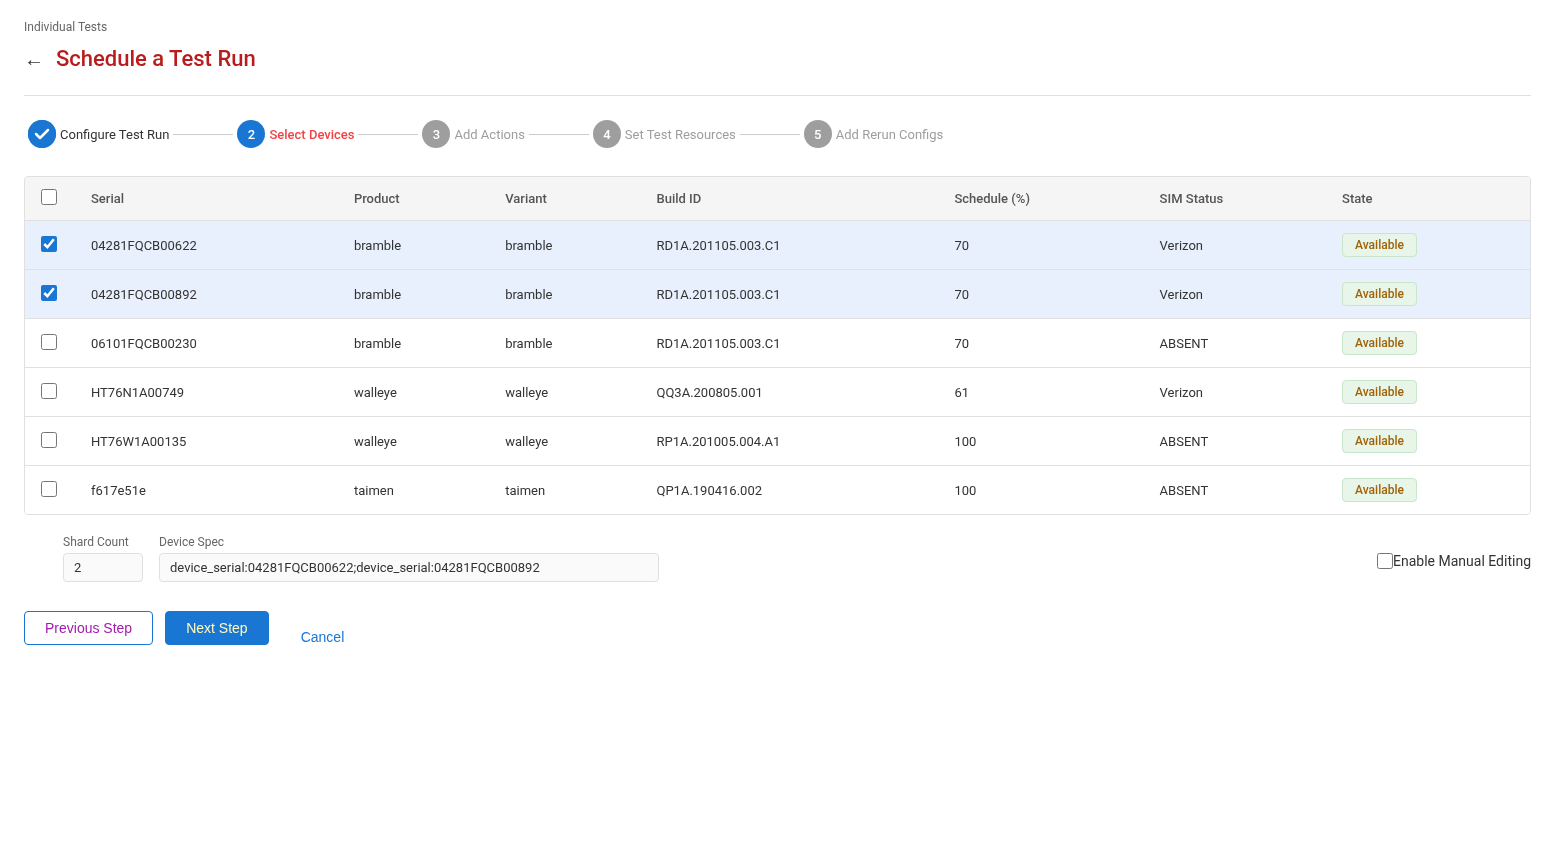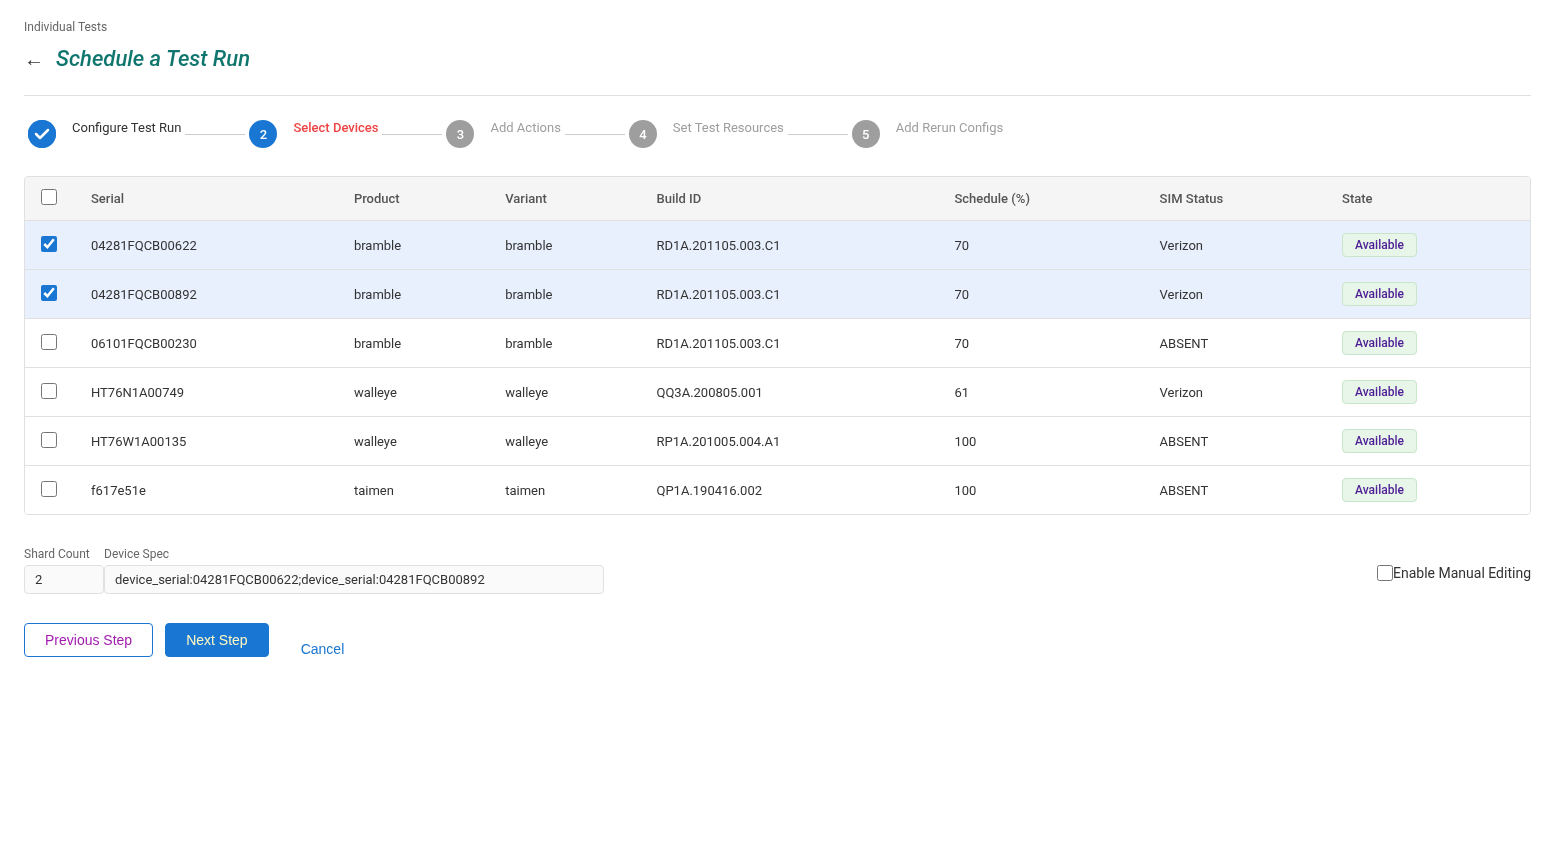--- a/index.html
+++ b/index.html
@@ -4,51 +4,51 @@
   <style>
     * { box-sizing: border-box; margin: 0; padding: 0; }
     body { font-family: 'Roboto', Arial, sans-serif; background: #fff; color: #333; font-size: 14px; }
 
     .page-container { padding: 20px 24px; max-width: 1555px; }
 
     .breadcrumb { font-size: 12px; color: #666; margin-bottom: 12px; }
 
     .page-header { display: flex; align-items: center; gap: 12px; margin-bottom: 24px; }
     .back-arrow { font-size: 20px; color: #444; cursor: pointer; text-decoration: none; color: #333; }
-    .page-title { font-size: 22px; font-weight: 500; color: #0f766e; font-style: italic; }
+    .page-title { font-size: 22px; font-weight: 500; color: #b91c1c; }
 
     .divider { border: none; border-top: 1px solid #e0e0e0; margin-bottom: 24px; }
 
     
     .stepper { display: flex; align-items: center; gap: 0; margin-bottom: 28px; padding: 0 4px; }
-    .step { display: flex; gap: 16px; }
+    .step { display: flex; align-items: center; gap: 4px; }
     .step-circle { width: 28px; height: 28px; border-radius: 50%; display: flex; align-items: center; justify-content: center; font-size: 13px; font-weight: 500; }
     .step-circle.completed { background: #1976d2; color: #fff; }
     .step-circle.active { background: #1976d2; color: #fff; }
     .step-circle.inactive { background: #9e9e9e; color: #fff; }
     .step-label { font-size: 13px; color: #333; white-space: nowrap; }
     .step-label.active { color: #ef4444; font-weight: 500; }
     .step-label.inactive { color: #9e9e9e; }
     .step-connector { width: 60px; height: 1px; background: #ccc; margin: 0 4px; }
 
     
-    .table-container { border: 1px solid #e0e0e0; border-radius: 4px; overflow: hidden; margin-bottom: 20px; }
+    .table-container { border: 1px solid #e0e0e0; border-radius: 4px; overflow: hidden; margin-bottom: 8px; }
     table { width: 100%; border-collapse: collapse; }
     thead tr { background: #f5f5f5; }
     thead th { padding: 12px 16px; text-align: left; font-size: 13px; font-weight: 500; color: #555; border-bottom: 1px solid #e0e0e0; }
     tbody tr { border-bottom: 1px solid #e0e0e0; background: #fff; }
     tbody tr:last-child { border-bottom: none; }
     tbody tr.selected { background: #e8f0fe; }
     tbody td { padding: 12px 16px; font-size: 13px; color: #333; }
 
     .checkbox-cell { width: 50px; }
     .checkbox { width: 16px; height: 16px; cursor: pointer; accent-color: #1976d2; }
 
     .status-badge { display: inline-block; padding: 4px 12px; border-radius: 4px; font-size: 12px; font-weight: 500; }
-    .status-available { background: #e8f5e9; color: #4c1d95; border: 1px solid #c8e6c9; }
+    .status-available { background: #e8f5e9; color: #a16207; border: 1px solid #c8e6c9; }
 
     
     .footer-section { padding: 12px 0; }
     .field-group { display: flex; flex-direction: column; gap: 4px; }
     .field-label { font-size: 12px; color: #666; }
     .field-value { font-size: 13px; color: #333; background: #fafafa; border: 1px solid #e0e0e0; border-radius: 4px; padding: 6px 10px; min-width: 80px; }
     .field-value-wide { min-width: 500px; }
 
     .action-buttons { display: flex; align-items: center; gap: 12px; }
     .btn { padding: 8px 20px; border-radius: 4px; font-size: 14px; cursor: pointer; font-weight: 500; border: none; }
@@ -180,21 +180,21 @@
             <td>100</td>
             <td>ABSENT</td>
             <td><span class="status-badge status-available">Available</span></td>
           </tr>
         </tbody>
     </table>
   </div>
 
   <div class="footer-section">
     <div style="display:flex; align-items:flex-start; justify-content:space-between; margin-bottom:20px;">
-      <div style="display:flex; align-items:flex-end;">
+      <div style="display:flex; gap:16px; align-items:flex-end;margin-left:39px;">
         <div class="field-group">
           <div class="field-label">Shard Count</div>
           <div class="field-value">2</div>
         </div>
         <div class="field-group">
           <div class="field-label">Device Spec</div>
           <div class="field-value field-value-wide">device_serial:04281FQCB00622;device_serial:04281FQCB00892</div>
         </div>
       </div>
       <div style="display:flex; align-items:center; gap:0; padding-top:18px;">

